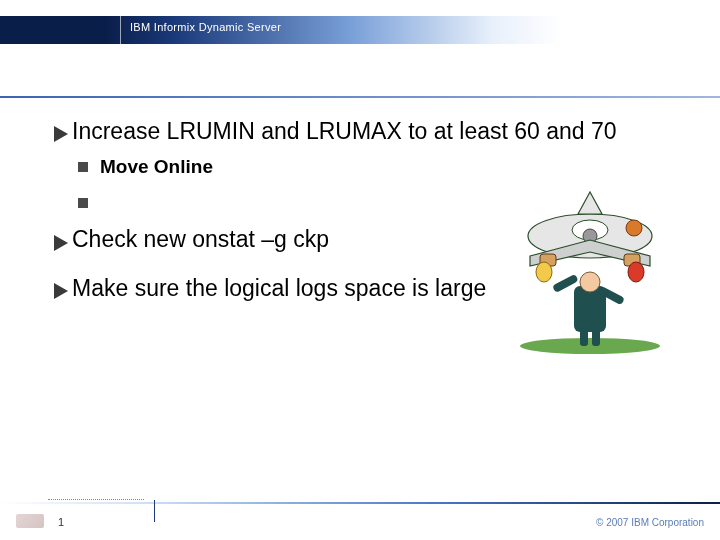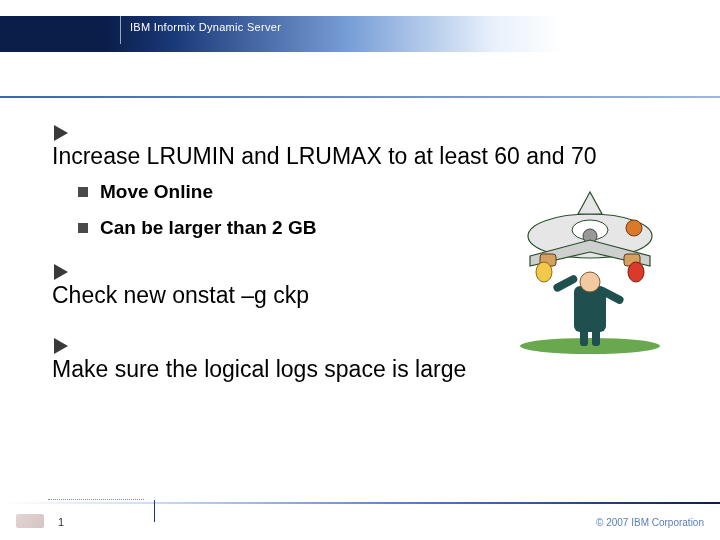--- a/index.html
+++ b/index.html
@@ -1,26 +1,26 @@
 <!DOCTYPE html>
 <html><head>
 <meta charset="utf-8">
 <style>
   * { box-sizing: border-box; margin: 0; padding: 0; }
   html, body { width: 720px; height: 540px; font-family: Arial, Helvetica, sans-serif; background: #fff; overflow: hidden; }
   .slide { position: relative; width: 720px; height: 540px; background: #fff; }
-  .header-bar { position: absolute; top: 16px; left: 0; right: 16px; height: 36px; background: linear-gradient(90deg, #0a1e4a 0%, #0a1e4a 15%, #1b3a7a 25%, #7aa0d8 50%, #e8f0fb 70%, #fff 80%); display: flex; align-items: center; }
+  .header-bar { position: absolute; top: 16px; left: 0; right: 16px; height: 28px; background: linear-gradient(90deg, #0a1e4a 0%, #0a1e4a 15%, #1b3a7a 25%, #7aa0d8 50%, #e8f0fb 70%, #fff 80%); display: flex; align-items: center; }
   .header-divider { position: absolute; left: 120px; top: 0; width: 1px; height: 28px; background: #fff; opacity: .6; }
   .header-text { position: absolute; left: 130px; top: 5px; color: #fff; font-size: 11px; letter-spacing: .3px; }
   .ibm-logo { position: absolute; right: 18px; top: 18px; width: 42px; height: 16px; }
   .ibm-logo .bars rect { fill: #fff; }
   .title { position: absolute; top: 56px; left: 14px; color: #2a54b8; font-size: 30px; font-weight: 400; }
   .title-underline { position: absolute; top: 96px; left: 0; right: 0; height: 2px; background: linear-gradient(90deg, #3c63b5, #9fb6e0); }
   .content { position: absolute; top: 118px; left: 52px; right: 30px; }
-  .b1 { display: flex; align-items: flex-start; margin-bottom: 22px; flex-direction: column; }
+  .b1 { display: flex; align-items: flex-end; margin-bottom: 22px; }
   .b1 .tri { flex: 0 0 20px; margin-top: 5px; }
   .b1 .txt { font-size: 23px; color: #000; line-height: 1.15; }
   .b2-group { margin: -10px 0 18px 26px; }
   .b2 { display: flex; align-items: flex-start; margin-bottom: 14px; font-weight: bold; }
   .b2 .sq { width: 10px; height: 10px; background: #4a4a4a; margin-top: 6px; flex: 0 0 10px; }
   .b2 .txt { margin-left: 12px; font-size: 19px; color: #000; }
   .footer-line { position: absolute; bottom: 36px; left: 0; right: 0; height: 2px; background: linear-gradient(90deg, #fff 0%, #cfe0f7 20%, #4a78c9 60%, #0a1e4a 100%); }
   .footer-left-dash { position: absolute; left: 48px; bottom: 40px; width: 96px; height: 1px; border-top: 1px dotted #888; }
   .footer-div { position: absolute; left: 154px; bottom: 18px; width: 1px; height: 22px; background: #1b3a7a; }
   .page-num { position: absolute; left: 58px; bottom: 12px; font-size: 11px; color: #333; }
@@ -84,21 +84,20 @@
       <div class="txt">Increase LRUMIN and LRUMAX to at least 60 and 70</div>
     </div>
 
     <div class="b2-group">
       <div class="b2">
         <div class="sq"></div>
         <div class="txt">Move Online</div>
       </div>
       <div class="b2">
         <div class="sq"></div>
-        <div class="txt">Can be larger than 2 GB</div>
       </div>
     </div>
 
     <div class="b1" style="margin-top:6px">
       <svg class="tri" width="20" height="20">
           <polygon points="2,2 16,10 2,18" fill="#3a3a3a"></polygon>
         </svg>
       <div class="txt">Check new onstat –g ckp</div>
     </div>
 

